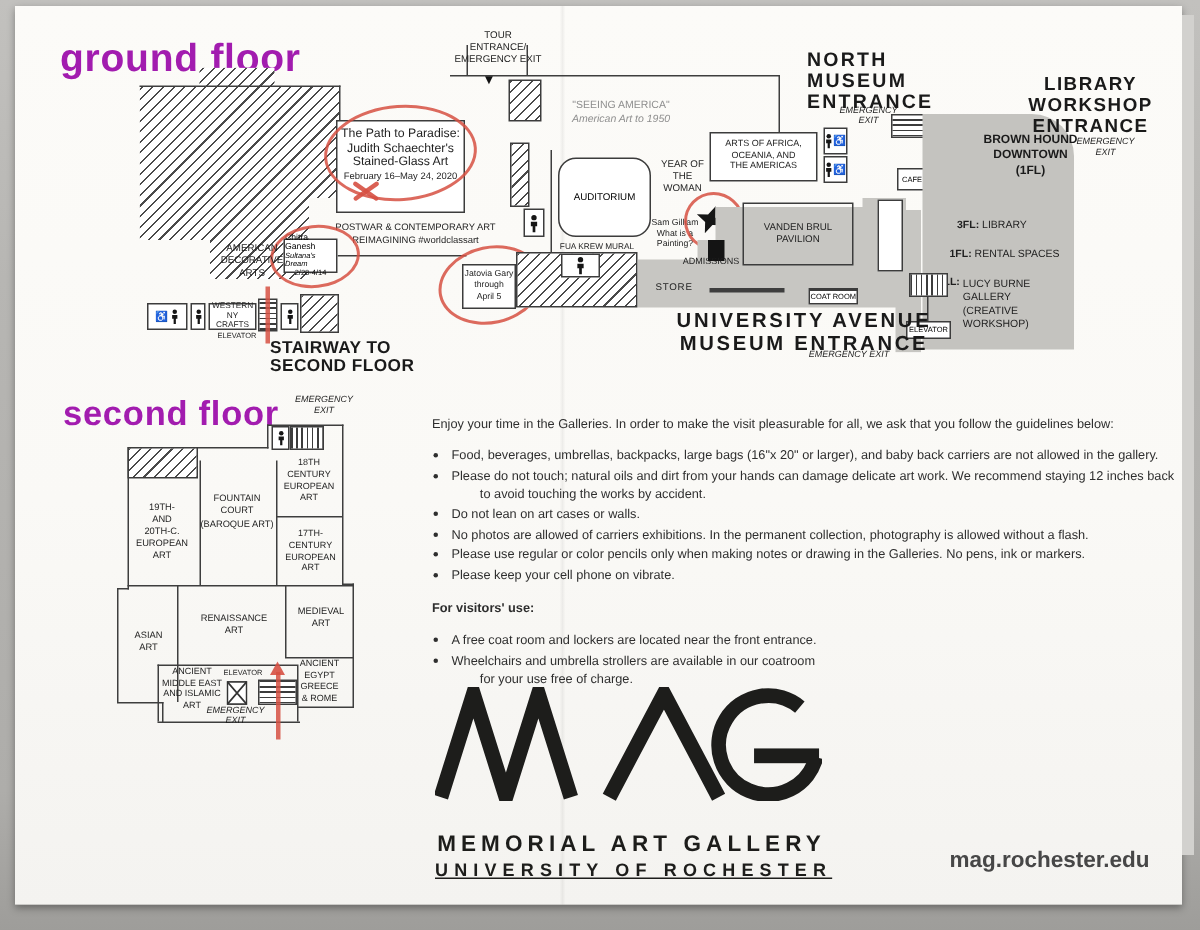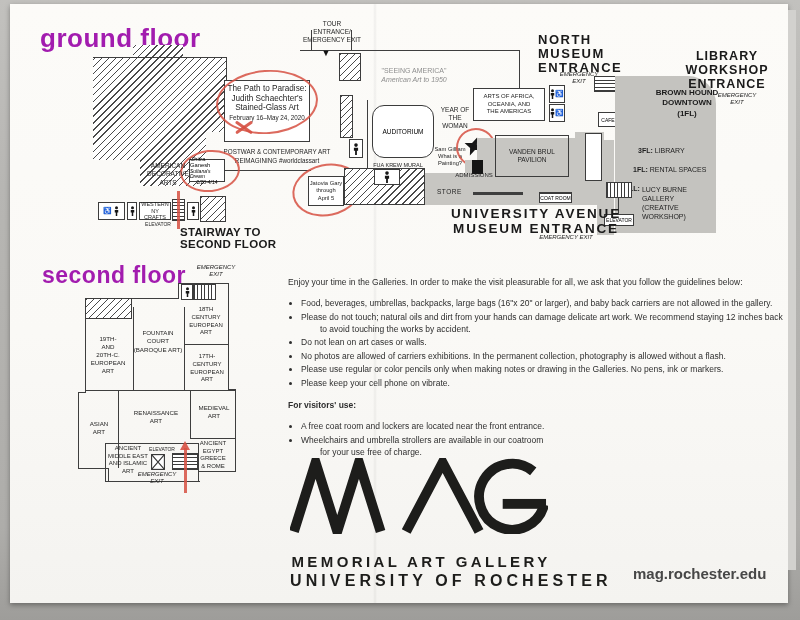--- a/index.html
+++ b/index.html
@@ -33,21 +33,21 @@
   .icon{display:inline-flex;align-items:center;justify-content:center;}
   svg.pic{fill:#161616;}
   
   .guide{position:absolute;left:288px;top:276px;width:504px;color:#2e2e2e;font-size:8.5px;line-height:1.42;}
   .guide ul{margin:9px 0 0 0;padding:0 0 0 13px;}
   .guide li{margin:0 0 1.5px 0;white-space:pre-wrap;}
   .vtitle{font-weight:bold;margin-top:10px;}
   
   .logo{position:absolute;left:290px;top:458px;width:262px;text-align:left;color:#1d1d1b;}
   .logo .l1{font-size:15px;font-weight:600;letter-spacing:3.4px;white-space:nowrap;margin-top:15px;text-align:center;}
-  .logo .l2{font-size:16px;font-weight:700;letter-spacing:4.1px;white-space:nowrap;margin-top:2px;}
+  .logo .l2{font-size:12px;font-weight:700;letter-spacing:4.1px;white-space:nowrap;margin-top:2px;text-decoration:underline;}
   .site{position:absolute;left:633px;top:565px;font-size:15px;font-weight:bold;color:#474747;}
   .redline{position:absolute;background:rgba(214,80,66,.85);}
   .xstroke{position:absolute;width:20px;height:2.5px;background:rgba(214,80,66,.9);border-radius:2px;}
 </style>
 </head>
 <body>
 
 <div class="paper-bg"></div>
 <div class="page-edge"></div>
 <div class="fold"></div>

